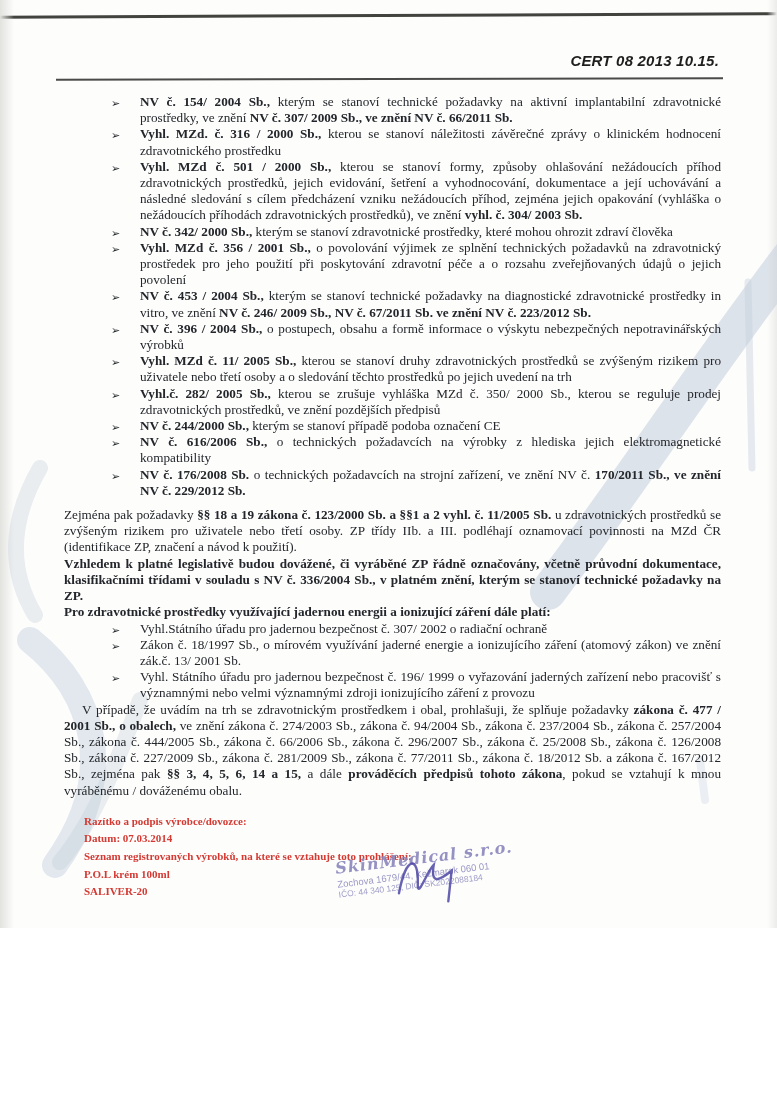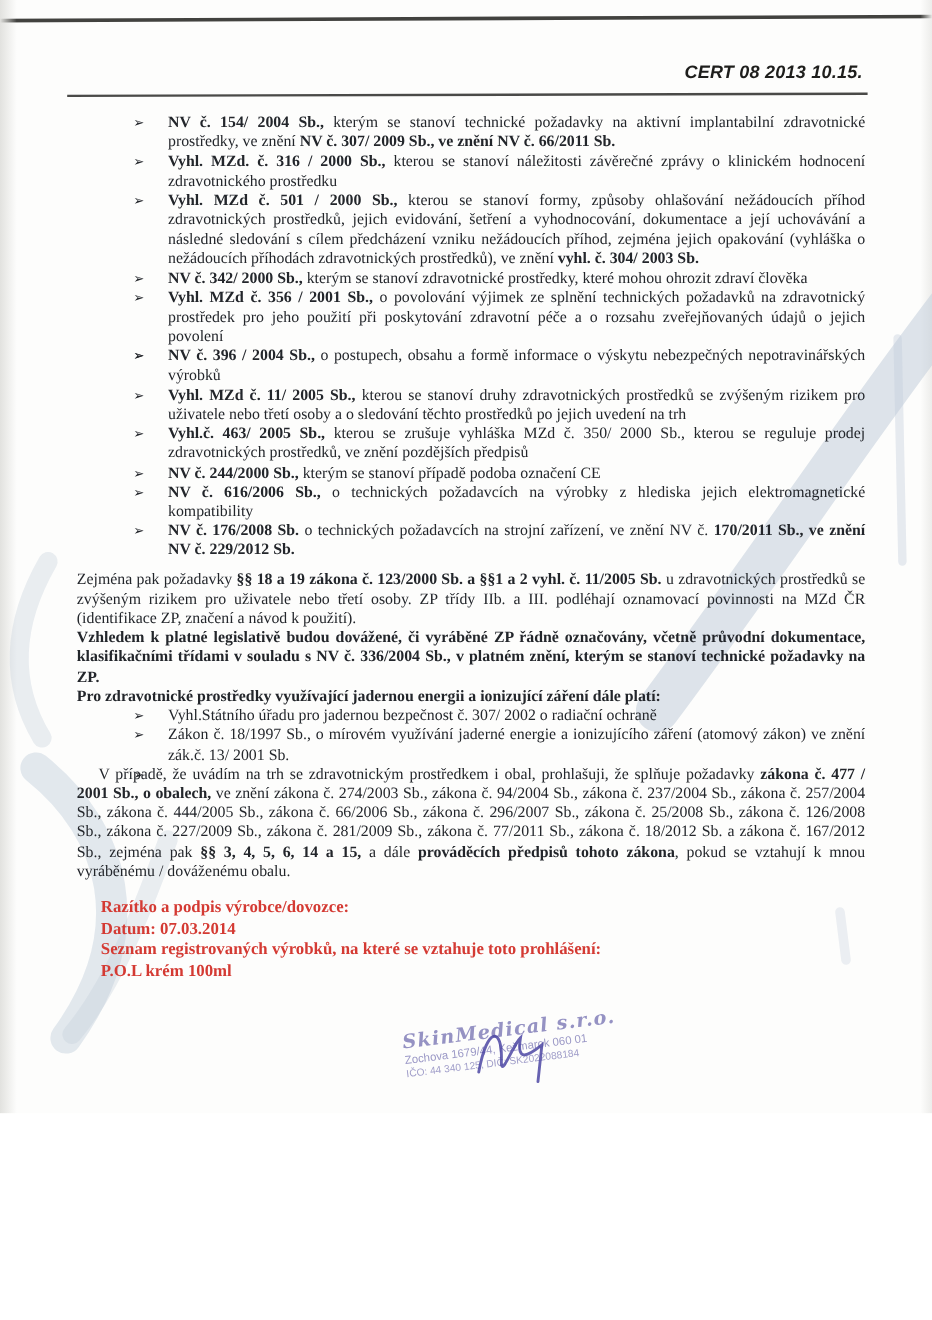--- a/index.html
+++ b/index.html
@@ -23,21 +23,21 @@
            text-align:justify;}
   .li{position:relative;padding-left:76px;}
   .marker{position:absolute;left:47px;top:1px;font-size:11px;color:#23262b;}
   .b{font-weight:bold;}
   .u{}
   .para{margin:0;}
   .gap-lg{margin-top:8px;}
   .indent{text-indent:18px;}
   
   .red-block{margin-top:14px;padding-left:20px;color:#d43a33;font-weight:bold;
-             font-size:14px;line-height:17.6px;text-align:left;}
+             font-size:11px;line-height:17.6px;text-align:left;}
   
   .stamp{position:absolute;top:846px;left:336px;width:210px;transform:rotate(-7deg);
          color:#8a87bd;text-align:left;}
   .stamp-l1{font-size:16px;font-weight:bold;font-style:italic;letter-spacing:1px;
             font-family:"DejaVu Serif",serif;opacity:.9;}
   .stamp-l2{font-size:9.5px;font-family:"Liberation Sans",sans-serif;opacity:.85;margin-top:1px;}
   .stamp-l3{font-size:8.5px;font-family:"Liberation Sans",sans-serif;opacity:.8;}
   .signature{position:absolute;top:-6px;left:40px;}
   
   .footer{position:absolute;top:1042px;left:56px;right:56px;border-top:2px solid #6f6f6d;
@@ -66,46 +66,47 @@
   <div class="doc-code">CERT 08 2013 10.15.</div>
   <div class="header-rule"></div>
 
   <div class="content">
     <div>
         <div class="li"><span class="marker">➢</span><span class="li-body"><span class="b">NV č. 154/ 2004 Sb.,</span><span> kterým se stanoví technické požadavky na aktivní implantabilní zdravotnické prostředky, ve znění </span><span class="b">NV č. 307/ 2009 Sb., ve znění NV č. 66/2011 Sb.</span></span></div>
         <div class="li"><span class="marker">➢</span><span class="li-body"><span class="b">Vyhl. MZd. č. 316 / 2000 Sb.,</span><span> kterou se stanoví náležitosti závěrečné zprávy o klinickém hodnocení zdravotnického prostředku</span></span></div>
         <div class="li"><span class="marker">➢</span><span class="li-body"><span class="b">Vyhl. MZd č. 501 / 2000 Sb.,</span><span> kterou se stanoví formy, způsoby ohlašování nežádoucích příhod zdravotnických prostředků, jejich evidování, šetření a vyhodnocování, dokumentace a její uchovávání a následné sledování s cílem předcházení vzniku nežádoucích příhod, zejména jejich opakování (vyhláška o nežádoucích příhodách zdravotnických prostředků), ve znění </span><span class="b">vyhl. č. 304/ 2003 Sb.</span></span></div>
         <div class="li"><span class="marker">➢</span><span class="li-body"><span class="b">NV č. 342/ 2000 Sb.,</span><span> kterým se stanoví zdravotnické prostředky, které mohou ohrozit zdraví člověka</span></span></div>
         <div class="li"><span class="marker">➢</span><span class="li-body"><span class="b">Vyhl. MZd č. 356 / 2001 Sb.,</span><span> o povolování výjimek ze splnění technických požadavků na zdravotnický prostředek pro jeho použití při poskytování zdravotní péče a o rozsahu zveřejňovaných údajů o jejich povolení</span></span></div>
-        <div class="li"><span class="marker">➢</span></div>
+        <div class="li"><span class="marker">➢</span><span class="li-body"><span class="b">NV č. 453 / 2004 Sb.,</span><span> kterým se stanoví technické požadavky na diagnostické zdravotnické prostředky in vitro, ve znění </span><span class="b">NV č. 246/ 2009 Sb., NV č. 67/2011 Sb. ve znění NV č. 223/2012 Sb.</span></span></div>
         <div class="li"><span class="marker">➢</span><span class="li-body"><span class="b">NV č. 396 / 2004 Sb.,</span><span> o postupech, obsahu a formě informace o výskytu nebezpečných nepotravinářských výrobků</span></span></div>
         <div class="li"><span class="marker">➢</span><span class="li-body"><span class="b">Vyhl. MZd č. 11/ 2005 Sb.,</span><span> kterou se stanoví druhy zdravotnických prostředků se zvýšeným rizikem pro uživatele nebo třetí osoby a o sledování těchto prostředků po jejich uvedení na trh</span></span></div>
-        <div class="li"><span class="marker">➢</span><span class="li-body"><span class="b">Vyhl.č. 463/ 2005 Sb.,</span><span> kterou se zrušuje vyhláška MZd č. 350/ 2000 Sb., kterou se reguluje prodej zdravotnických prostředků, ve znění pozdějších předpisů</span></span></div>
+        <div class="li"><span class="marker">➢</span><span class="li-body"><span class="b">Vyhl.č. 282/ 2005 Sb.,</span><span> kterou se zrušuje vyhláška MZd č. 350/ 2000 Sb., kterou se reguluje prodej zdravotnických prostředků, ve znění pozdějších předpisů</span></span></div>
         <div class="li"><span class="marker">➢</span><span class="li-body"><span class="b">NV č. 244/2000 Sb.,</span><span> kterým se stanoví případě podoba označení CE</span></span></div>
         <div class="li"><span class="marker">➢</span><span class="li-body"><span class="b">NV č. 616/2006 Sb.,</span><span> o technických požadavcích na výrobky z hlediska jejich elektromagnetické kompatibility</span></span></div>
         <div class="li"><span class="marker">➢</span><span class="li-body"><span class="b">NV č. 176/2008 Sb.</span><span> o technických požadavcích na strojní zařízení, ve znění NV č. </span><span class="b">170/2011 Sb., ve znění NV č. 229/2012 Sb.</span></span></div>
       </div>
 
     <p class="para gap-lg"><span>Zejména pak požadavky </span><span class="b">§§ 18 a 19 zákona č. 123/2000 Sb. a §§1 a 2 vyhl. č. 11/2005 Sb.</span><span> u zdravotnických prostředků se zvýšeným rizikem pro uživatele nebo třetí osoby. ZP třídy IIb. a III. podléhají oznamovací povinnosti na MZd ČR (identifikace ZP, značení a návod k použití).</span></p>
     <p class="para"><span class="b">Vzhledem k platné legislativě budou dovážené, či vyráběné ZP řádně označovány, včetně průvodní dokumentace, klasifikačními třídami v souladu s NV č. 336/2004 Sb., v platném znění, kterým se stanoví technické požadavky na ZP.</span></p>
     <p class="para"><span class="b u">Pro zdravotnické prostředky využívající jadernou energii a ionizující záření dále platí:</span></p>
 
     <div>
         <div class="li"><span class="marker">➢</span><span class="li-body"><span>Vyhl.Státního úřadu pro jadernou bezpečnost č. 307/ 2002 o radiační ochraně</span></span></div>
         <div class="li"><span class="marker">➢</span><span class="li-body"><span>Zákon č. 18/1997 Sb., o mírovém využívání jaderné energie a ionizujícího záření (atomový zákon) ve znění zák.č. 13/ 2001 Sb.</span></span></div>
-        <div class="li"><span class="marker">➢</span></div>
+        <div class="li"><span class="marker">➢</span><span class="li-body"><span>Vyhl. Státního úřadu pro jadernou bezpečnost č. 196/ 1999 o vyřazování jaderných zařízení nebo pracovišť s významnými nebo velmi významnými zdroji ionizujícího záření z provozu</span></span></div>
       </div>
 
     <p class="para indent"><span>V případě, že uvádím na trh se zdravotnickým prostředkem i obal, prohlašuji, že splňuje požadavky </span><span class="b">zákona č. 477 / 2001 Sb., o obalech,</span><span> ve znění zákona č. 274/2003 Sb., zákona č. 94/2004 Sb., zákona č. 237/2004 Sb., zákona č. 257/2004 Sb., zákona č. 444/2005 Sb., zákona č. 66/2006 Sb., zákona č. 296/2007 Sb., zákona č. 25/2008 Sb., zákona č. 126/2008 Sb., zákona č. 227/2009 Sb., zákona č. 281/2009 Sb., zákona č. 77/2011 Sb., zákona č. 18/2012 Sb. a zákona č. 167/2012 Sb., zejména pak </span><span class="b">§§ 3, 4, 5, 6, 14 a 15,</span><span> a dále </span><span class="b">prováděcích předpisů tohoto zákona</span><span>, pokud se vztahují k mnou vyráběnému / dováženému obalu.</span></p>
 
     <div class="red-block">
         <div>Razítko a podpis výrobce/dovozce:</div>
         <div>Datum: 07.03.2014</div>
         <div>Seznam registrovaných výrobků, na které se vztahuje toto prohlášení:</div>
         <div>P.O.L krém 100ml</div>
+        <div>SALIVER-20</div>
       </div>
   </div>
 
   <div class="stamp">
     <div class="stamp-l1">SkinMedical s.r.o.</div>
     <div class="stamp-l2">Zochova 1679/44, Kežmarok 060 01</div>
     <div class="stamp-l3">IČO: 44 340 125, DIČ: SK2022088184</div>
     <svg class="signature" width="150" height="70" viewBox="0 0 150 70">
       <path d="M20 48 C 32 10, 44 14, 40 40 C 37 58, 50 30, 58 24 C 52 44, 62 40, 75 32 L 68 62" fill="none" stroke="#4c46a3" stroke-width="2.4" opacity="0.85" stroke-linecap="round"></path>
     </svg>

